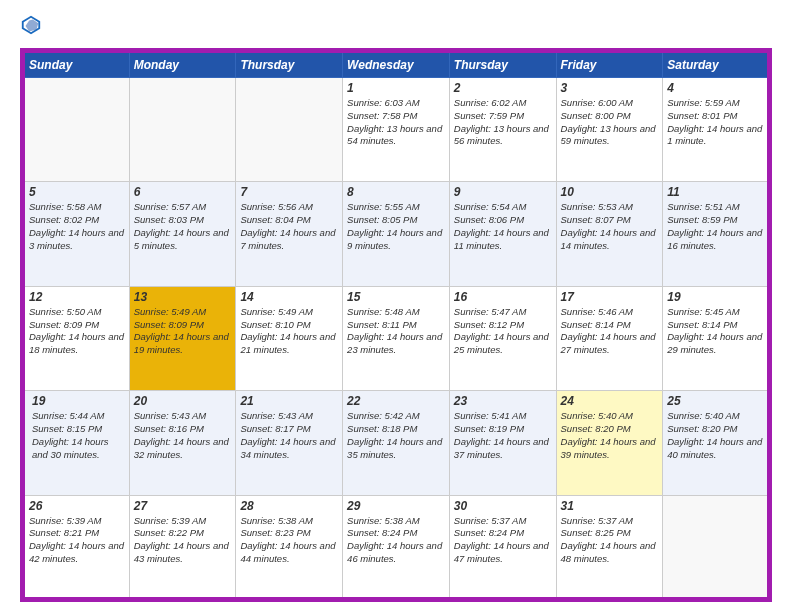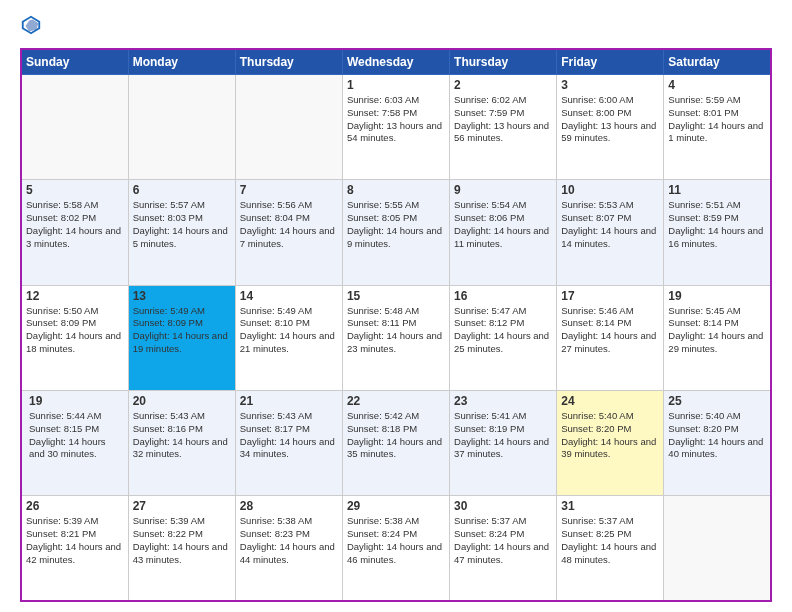--- a/index.html
+++ b/index.html
@@ -48,24 +48,25 @@
       font-weight: normal;
       color: #333;
       line-height: 1.1;
     }
     .location {
       font-size: 14px;
       color: #555;
     }
     .calendar {
       flex: 1;
-      border: 2px solid #a21caf;
+      border: 5px solid #a21caf;
       border-collapse: collapse;
       width: 100%;
       table-layout: fixed;
+      font-style: italic;
     }
     .calendar th {
       background: #2255aa;
       color: #fff;
       font-size: 12px;
       font-weight: bold;
       padding: 5px 4px;
       text-align: left;
       border: 1px solid #3366bb;
     }
@@ -208,21 +209,21 @@
             <span class="cell-line">Daylight: 14 hours and 16 minutes.</span>
           </td>
         </tr>
         <tr>
           <td style="background: rgb(255, 255, 255);">
             <span class="day-num">12</span>
             <span class="cell-line">Sunrise: 5:50 AM</span>
             <span class="cell-line">Sunset: 8:09 PM</span>
             <span class="cell-line">Daylight: 14 hours and 18 minutes.</span>
           </td>
-          <td style="background: #0ea5e9; margin-top: 8px;">
+          <td style="background: #eab308; margin-top: 8px;">
             <span class="day-num">13</span>
             <span class="cell-line">Sunrise: 5:49 AM</span>
             <span class="cell-line">Sunset: 8:09 PM</span>
             <span class="cell-line">Daylight: 14 hours and 19 minutes.</span>
           </td>
           <td style="background: rgb(255, 255, 255);">
             <span class="day-num">14</span>
             <span class="cell-line">Sunrise: 5:49 AM</span>
             <span class="cell-line">Sunset: 8:10 PM</span>
             <span class="cell-line">Daylight: 14 hours and 21 minutes.</span>

